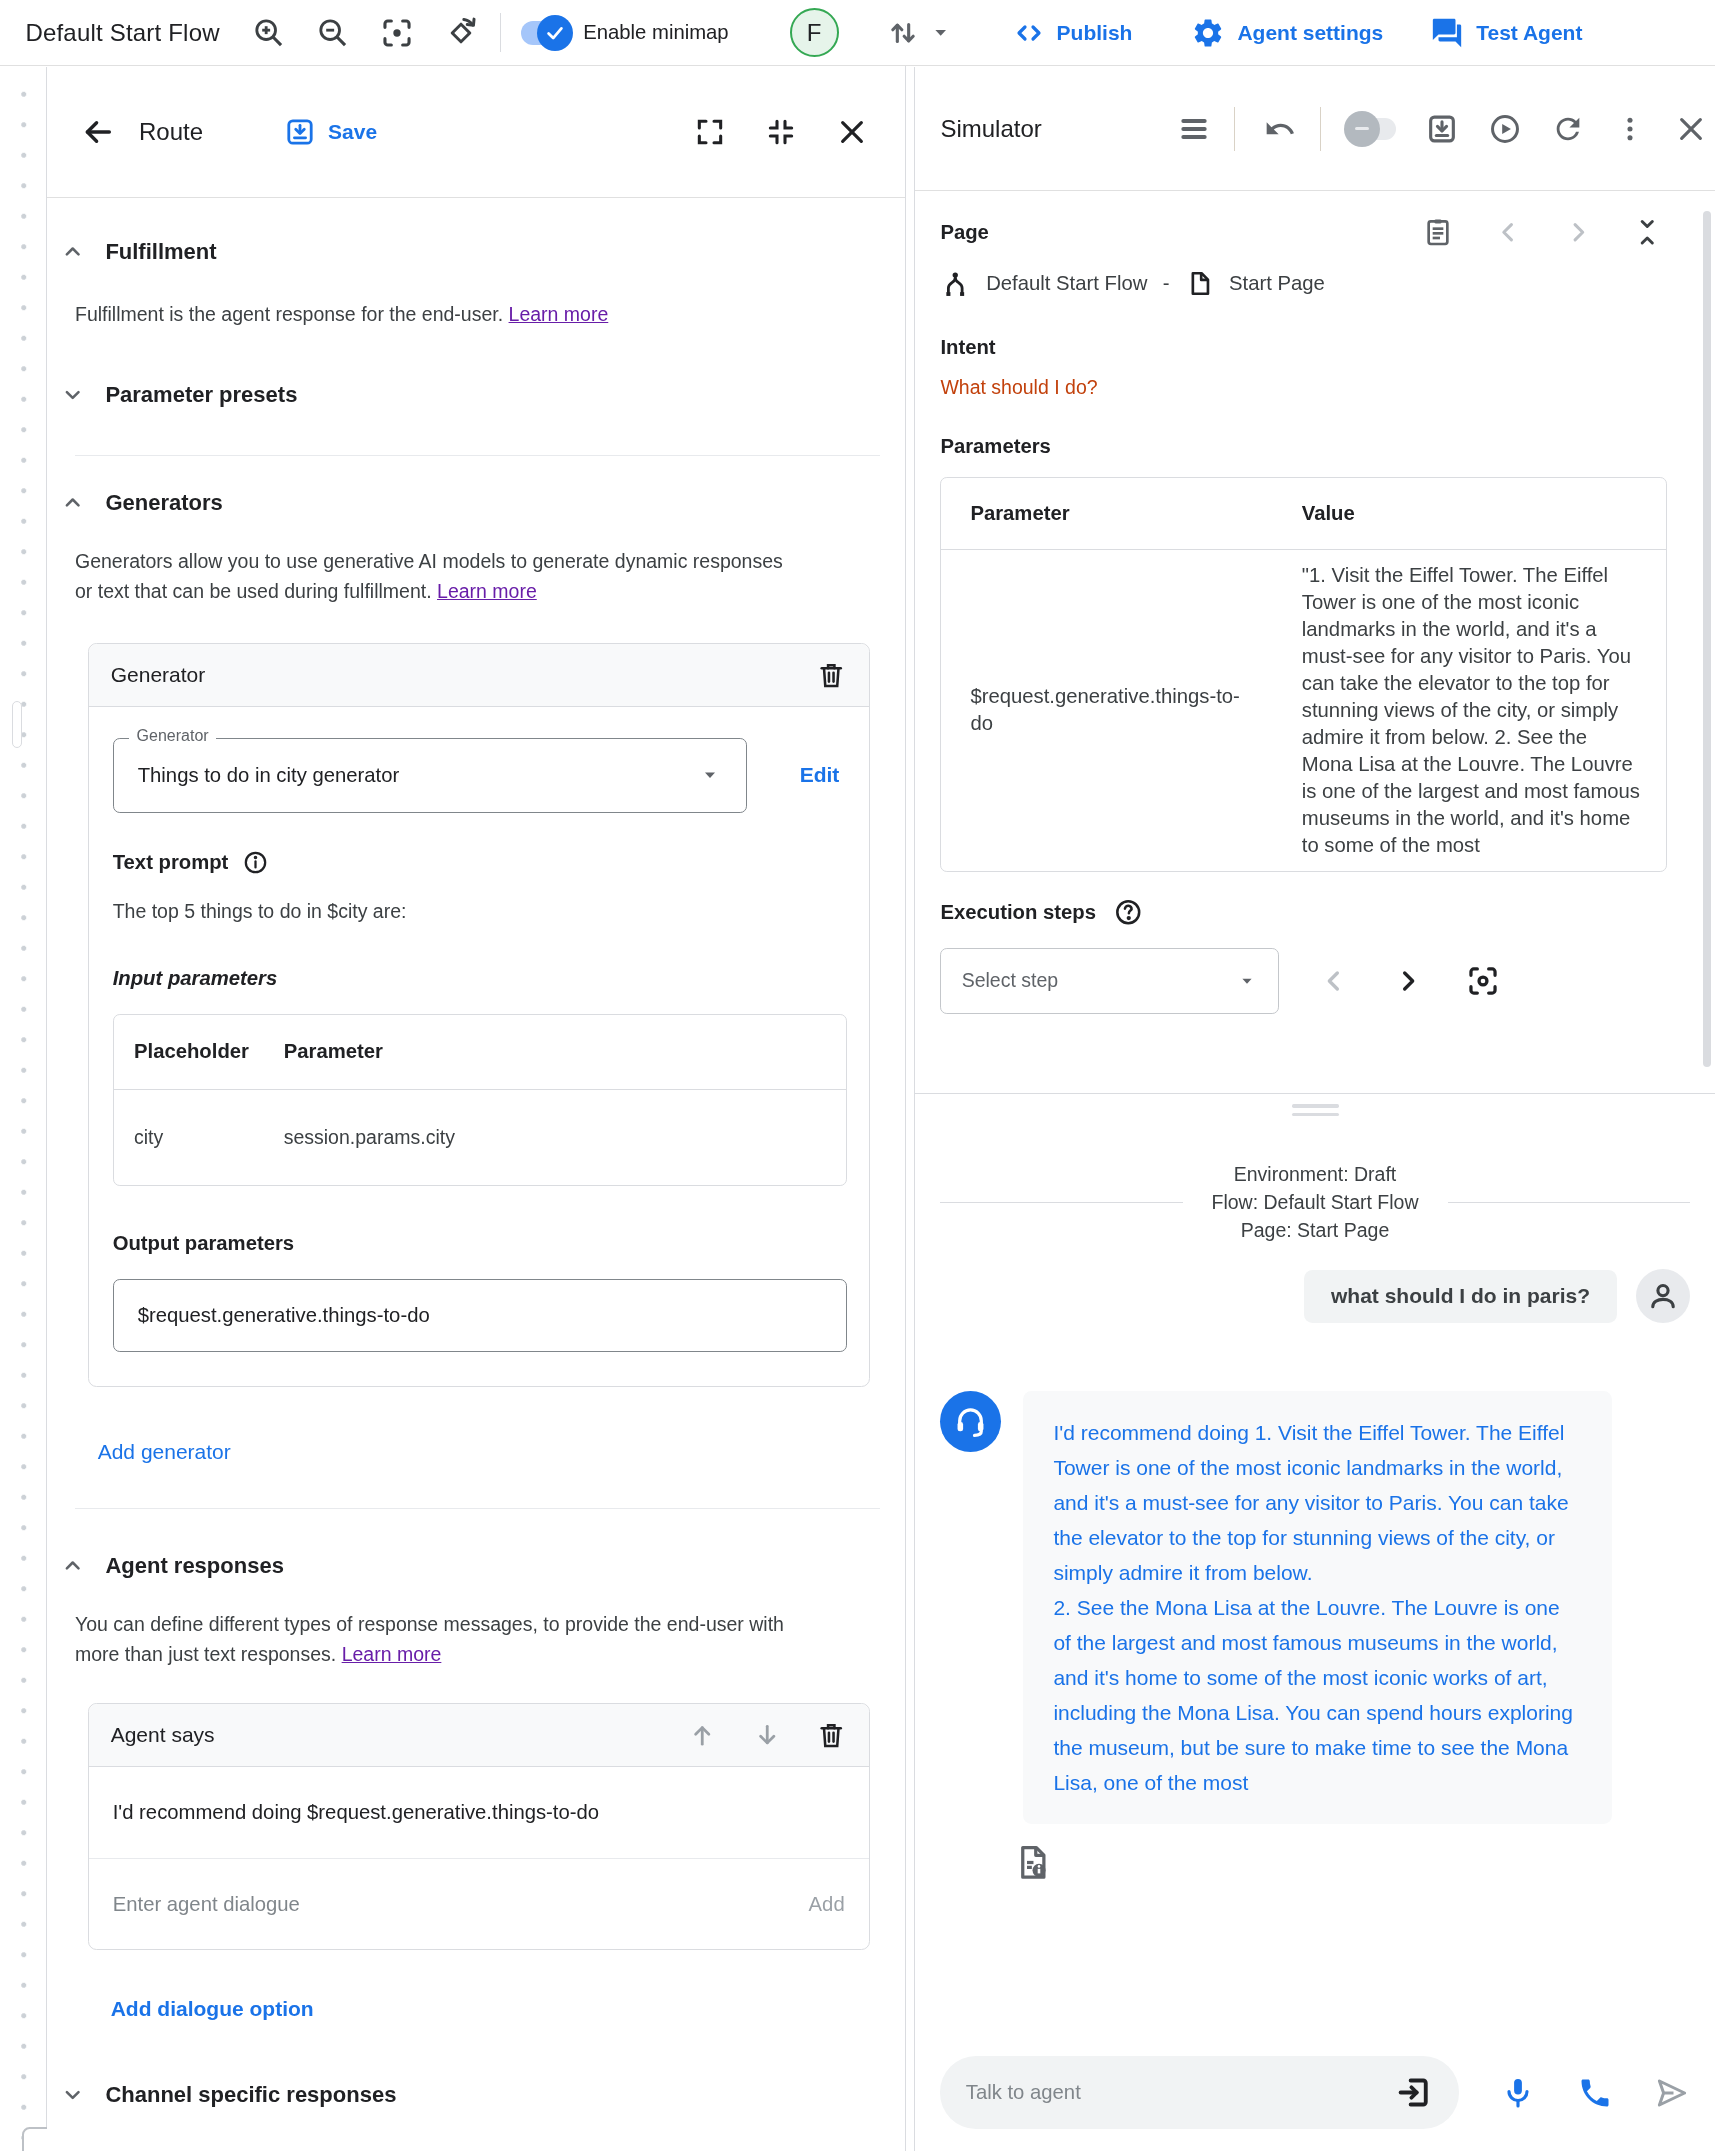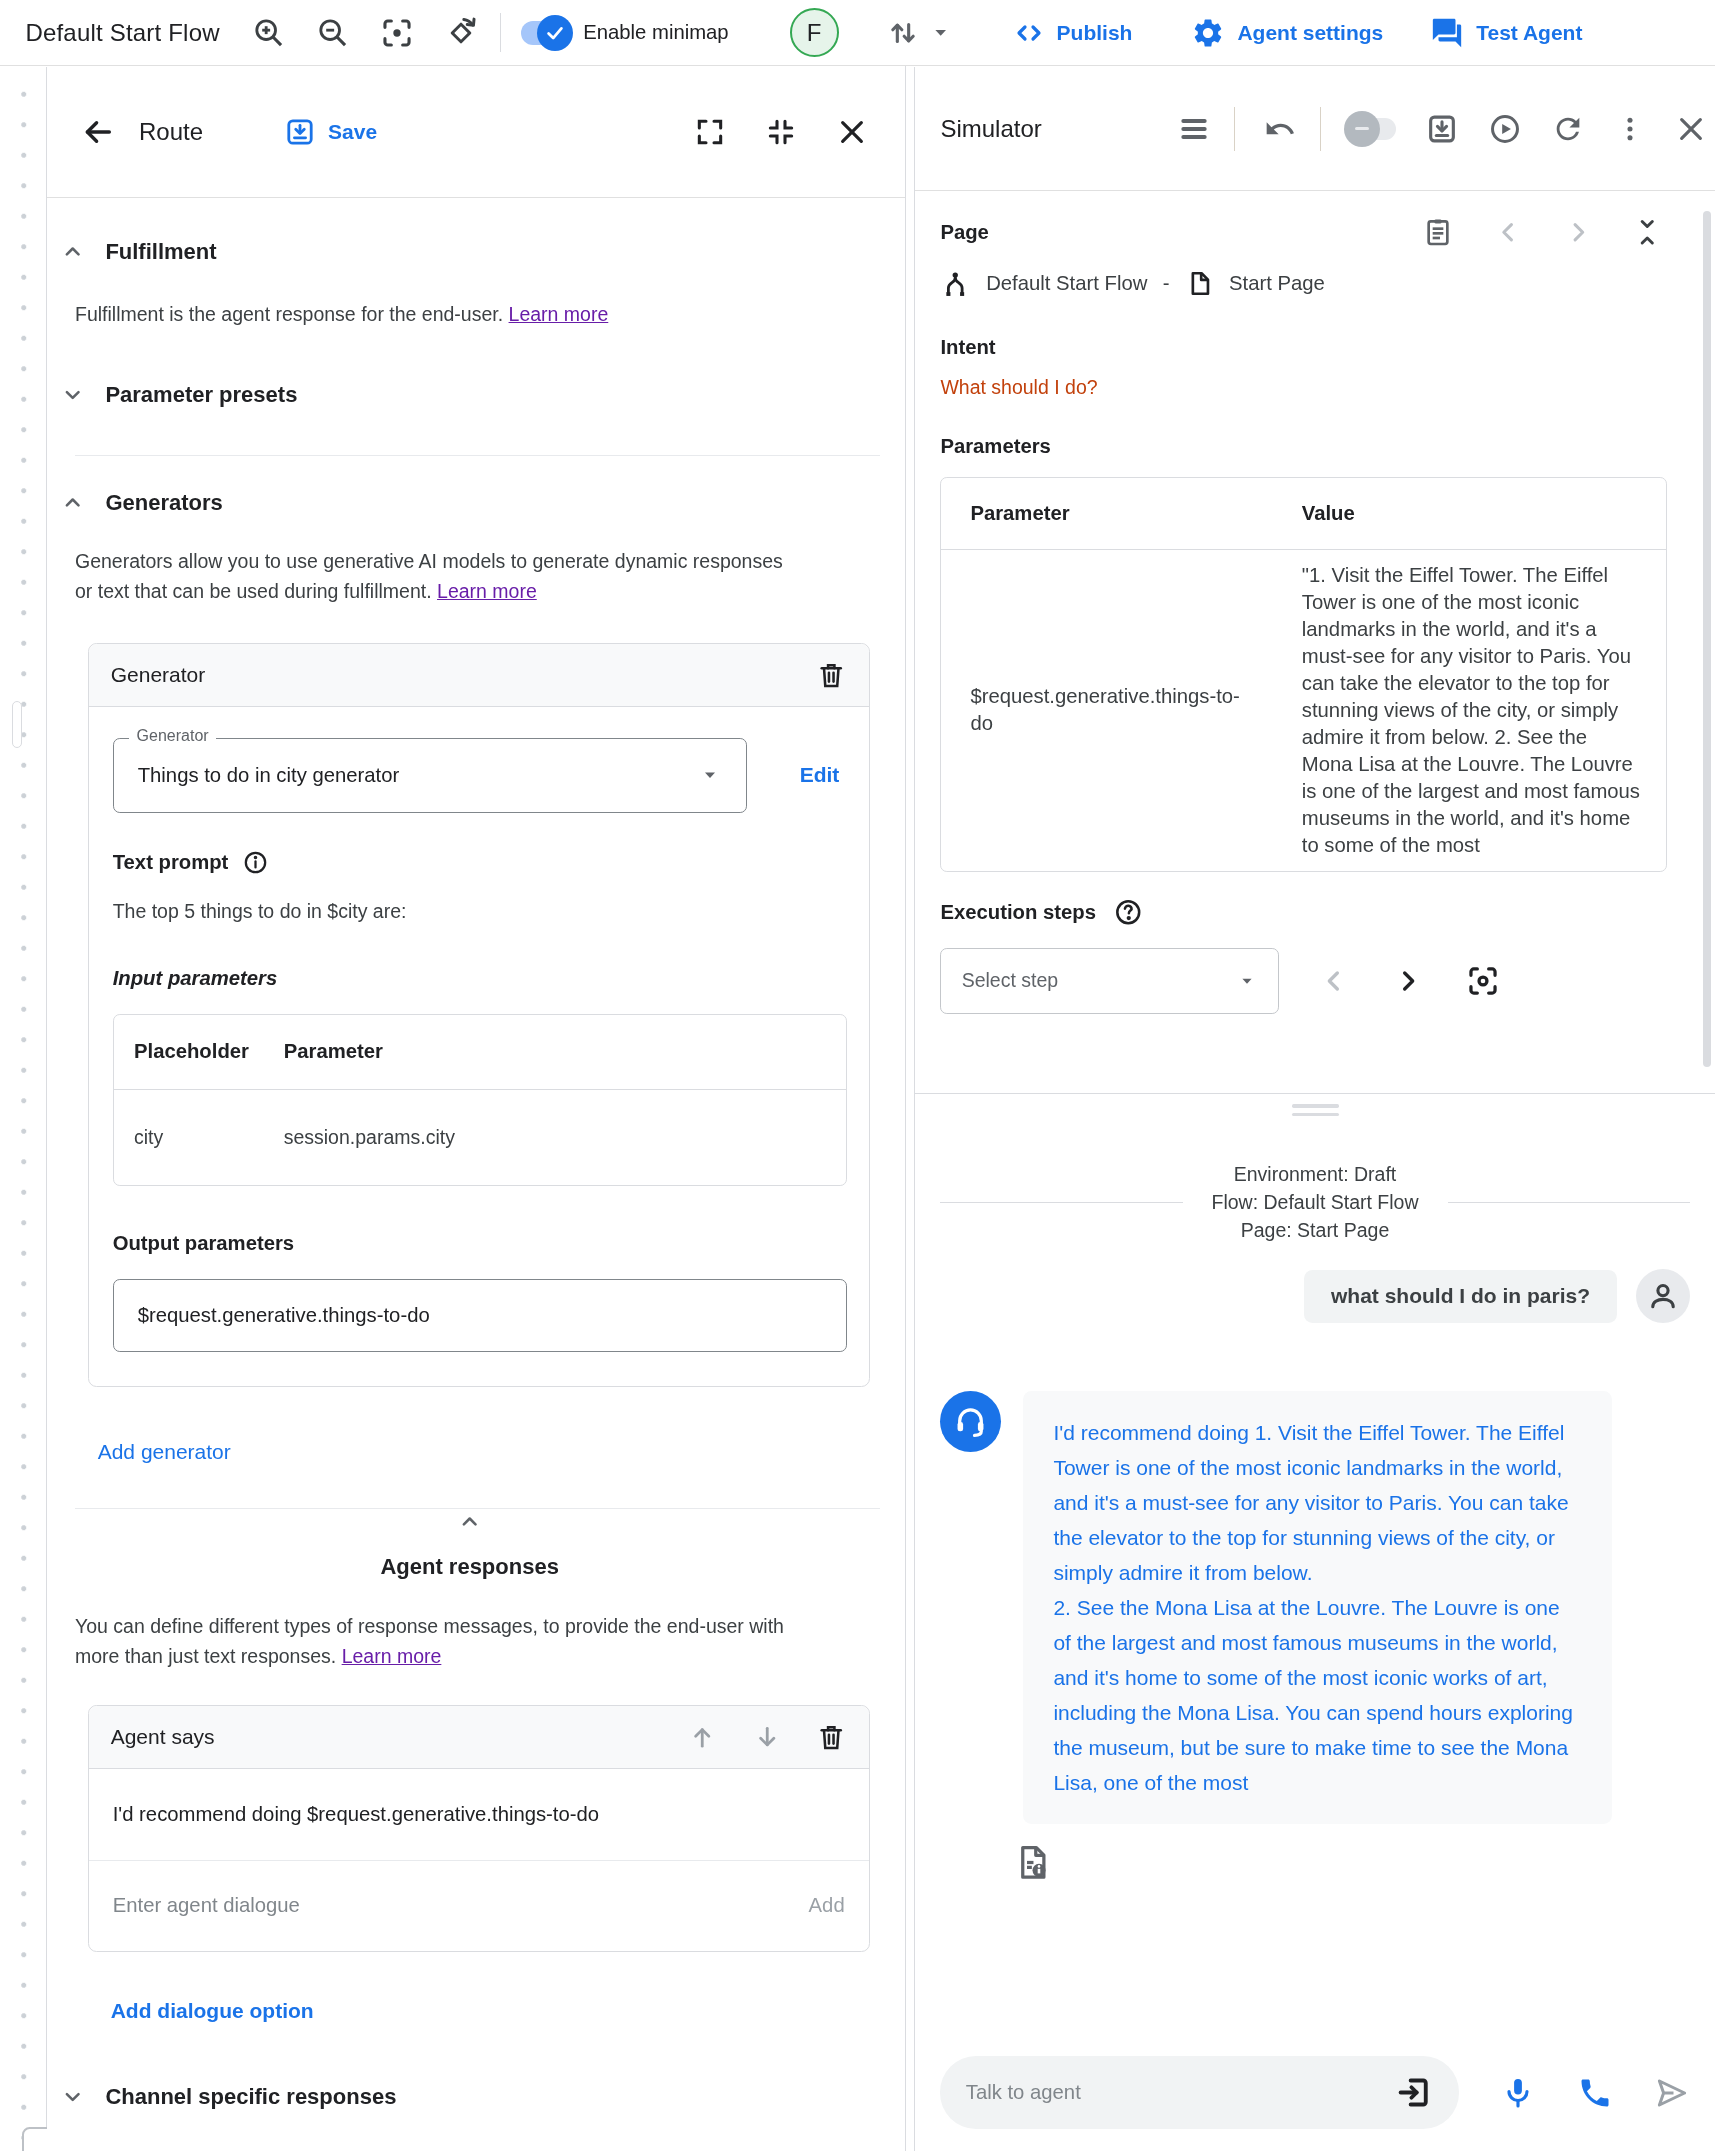--- a/index.html
+++ b/index.html
@@ -397,21 +397,21 @@
 
         <div class="bold-lbl" style="margin-top:46px;">Output parameters</div>
         <div class="out-box" style="margin-top:24px;">$request.generative.things-to-do</div>
       </div>
     </div>
 
     <div class="blue-link" style="margin-left:38px; margin-top:53px;">Add generator</div>
 
     <div class="hdiv" style="margin-top:44px;"></div>
 
-    <div class="section-row" style="flex-direction:column;">
+    <div class="section-row" style="margin-top:44px;">
       <svg width="25.4" height="25.4" viewBox="0 0 24 24" fill="none" stroke="#5f6368" stroke-width="2.4" stroke-linecap="round" stroke-linejoin="round">
           <polyline points="6.5,14.5 12,9 17.5,14.5"></polyline>
         </svg>
       <span class="section-heading">Agent responses</span>
     </div>
     <div class="desc" style="margin-top:30.5px;">
       <span>You can define different types of response messages, to provide the end-user with more than just text responses.</span>
       <span class="learn-more">Learn more</span>
     </div>
 

